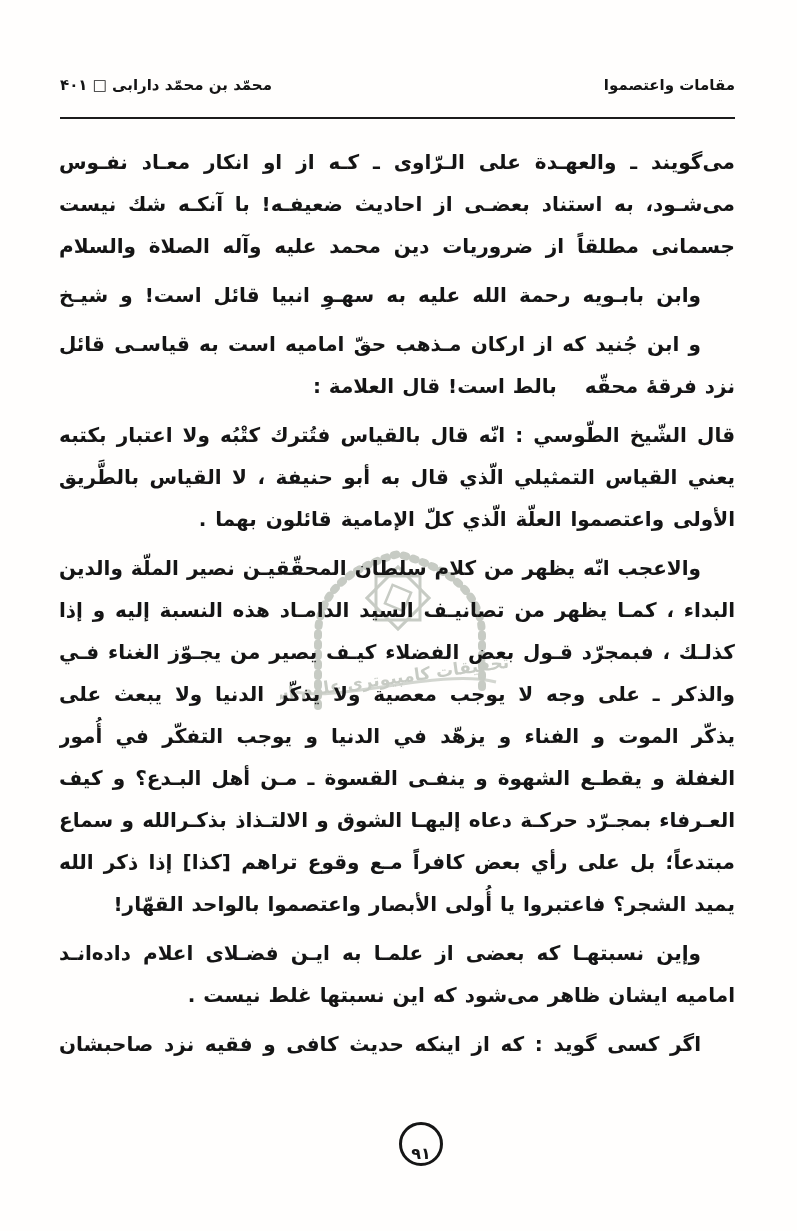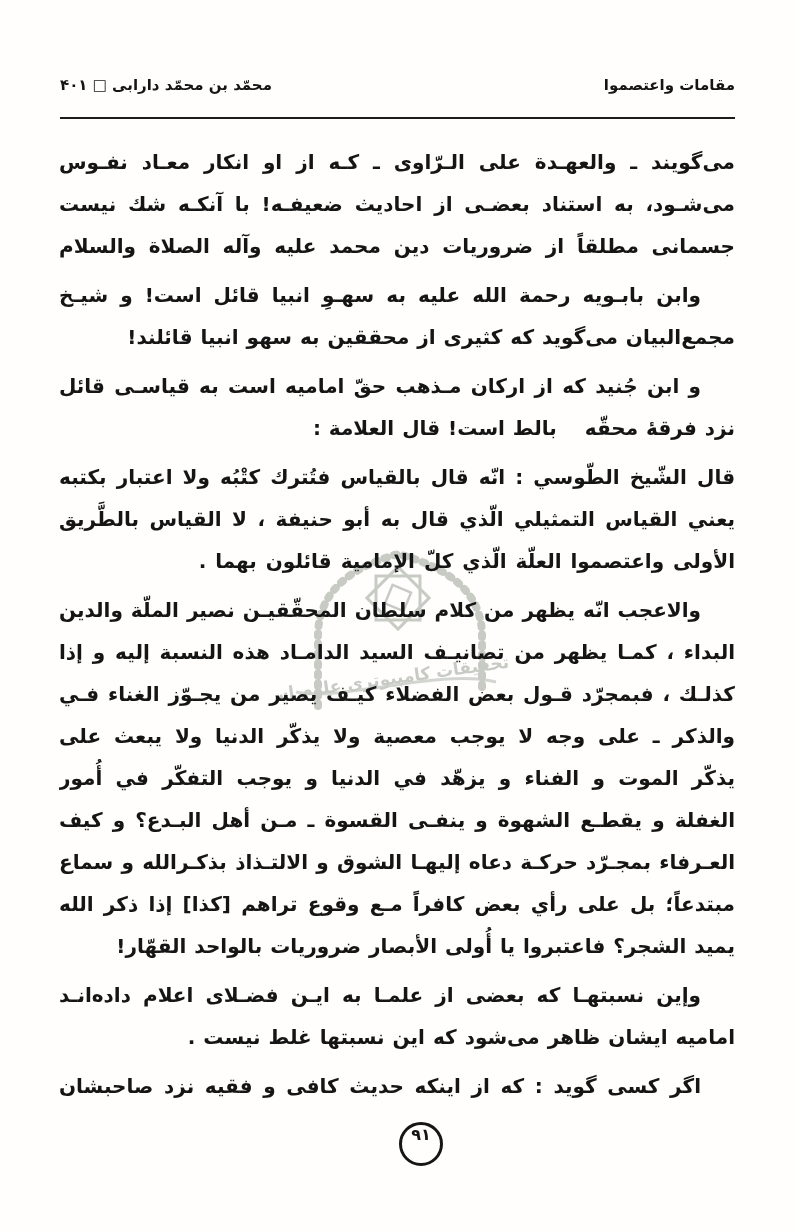--- a/index.html
+++ b/index.html
@@ -59,21 +59,21 @@
     z-index: 0;
     opacity: 0.55;
   }
   .page-number {
     position: absolute;
     left: 399px; top: 1122px;
     width: 44px; height: 44px;
     border: 3px solid #161616;
     border-radius: 50%;
     display: flex;
-    align-items: flex-start;
+    align-items: flex-end;
     justify-content: center;
     font-size: 16px;
     font-weight: bold;
     z-index: 1;
     box-sizing: border-box;
   }
 </style>
 </head>
 <body>
 
@@ -104,21 +104,20 @@
   <div class="content">
 
     <div class="para">
       <div class="line">می‌گویند ـ والعهـدة علی الـرّاوی ـ کـه از او انکار معـاد نفـوس نـاطقه معلـوم</div>
       <div class="line">می‌شـود، به استناد بعضـی از احادیث ضعیفـه! با آنکـه شك نیست کـه معاد</div>
       <div class="line last">جسمانی مطلقاً از ضروریات دین محمد علیه وآله الصلاة والسلام است .</div>
     </div>
 
     <div class="para">
       <div class="line indent">وابن بابـویه رحمة الله علیه به سهـوِ انبیا قائل است! و شیـخ طَبْرِسی در</div>
-      <div class="line last">مجمع‌البیان می‌گوید که کثیری از محققین به سهو انبیا قائلند!</div>
     </div>
 
     <div class="para">
       <div class="line indent">و ابن جُنید که از ارکان مـذهب حقّ امامیه است به قیاسـی قائل شده که</div>
       <div class="line last">نزد فرقهٔ محقّه  بالط است! قال العلامة :</div>
     </div>
 
     <div class="para quote">
       <div class="line">قال الشّیخ الطّوسي : انّه قال بالقیاس فتُترك کتْبُه ولا اعتبار بکتبه ،</div>
       <div class="line">یعني القیاس التمثیلي الّذي قال به أبو حنیفة ، لا القیاس بالطَّریق</div>
@@ -127,21 +126,21 @@
 
     <div class="para">
       <div class="line indent">والاعجب انّه یظهر من کلام سلطان المحقّقیـن نصیر الملّة والدین انکار</div>
       <div class="line">البداء ، کمـا یظهر من تصانیـف السید الدامـاد هذه النسبة إلیه و إذا کـان الأمر</div>
       <div class="line">کذلـك ، فبمجرّد قـول بعض الفضلاء کیـف یصیر من یجـوّز الغناء فـي القرآن</div>
       <div class="line">والذکر ـ علی وجه لا یوجب معصیة ولا یذکّر الدنیا ولا یبعث علی الشهوات بل</div>
       <div class="line">یذکّر الموت و الفناء و یزهّد في الدنیا و یوجب التفکّر في أُمور العقبیٰ و ینبّه عن</div>
       <div class="line">الغفلة و یقطـع الشهوة و ینفـی القسوة ـ مـن أهل البـدع؟ و کیف یصیـر بعض</div>
       <div class="line">العـرفاء بمجـرّد حرکـة دعاه إلیهـا الشوق و الالتـذاذ بذکـرالله و سماع کـلام الله</div>
       <div class="line">مبتدعاً؛ بل علی رأي بعض کافراً مـع وقوع تراهم [کذا] إذا ذکر الله یمیدون کما</div>
-      <div class="line last">یمید الشجر؟ فاعتبروا یا أُولی الأبصار ضروریات بالواحد القهّار!</div>
+      <div class="line last">یمید الشجر؟ فاعتبروا یا أُولی الأبصار واعتصموا بالواحد القهّار!</div>
     </div>
 
     <div class="para">
       <div class="line indent">وإین نسبتهـا که بعضی از علمـا به ایـن فضـلای اعلام داده‌انـد والحق از</div>
       <div class="line last">امامیه ایشان ظاهر می‌شود که این نسبتها غلط نیست .</div>
     </div>
 
     <div class="para">
       <div class="line indent last">اگر کسی گوید : که از اینکه حدیث کافی و فقیه نزد صاحبشان حجّت</div>
     </div>

